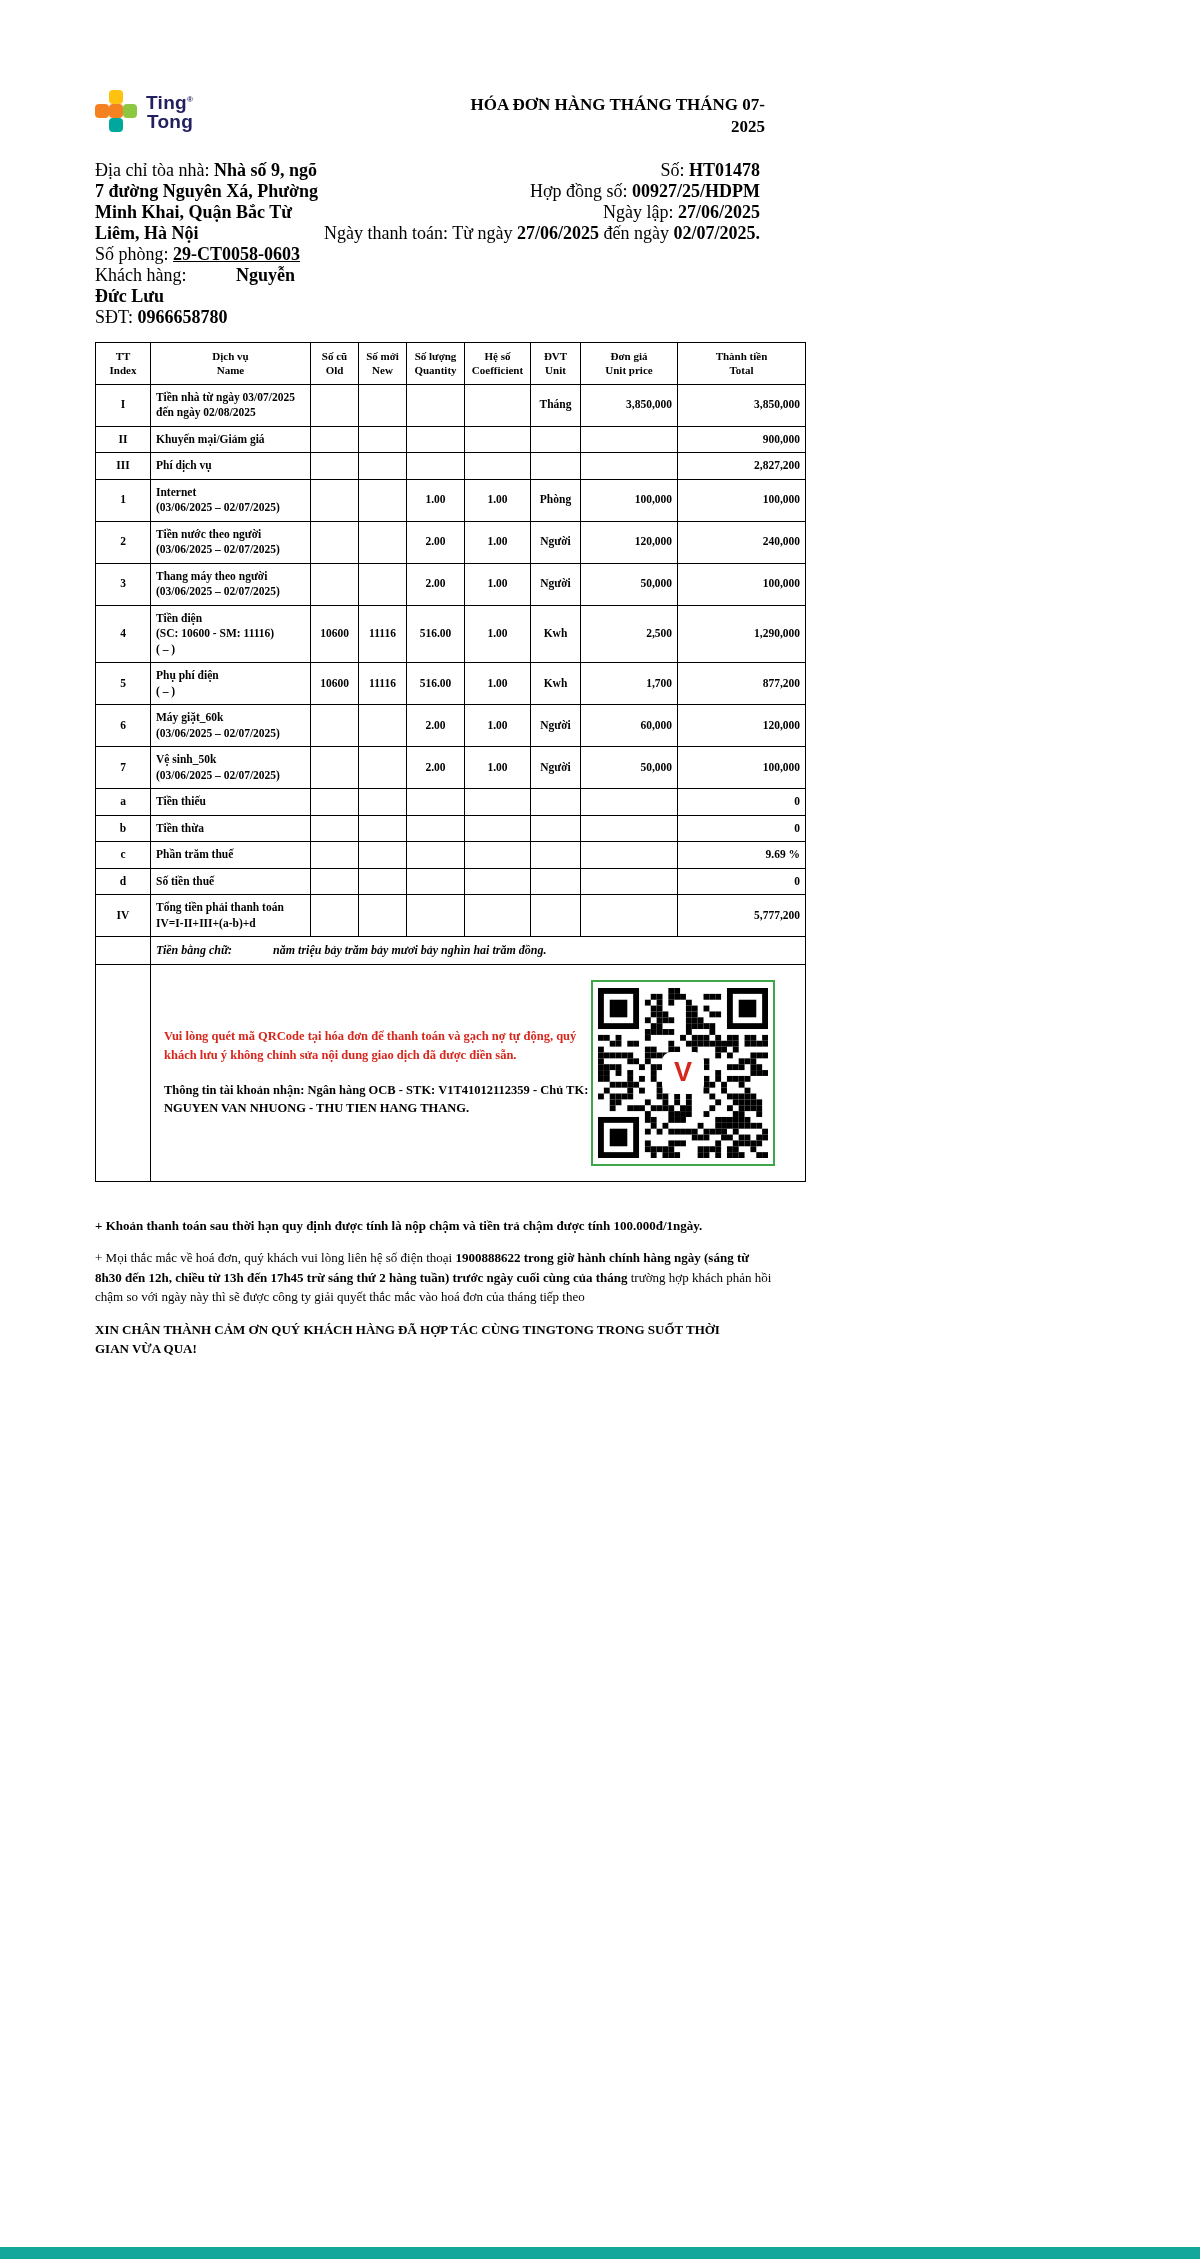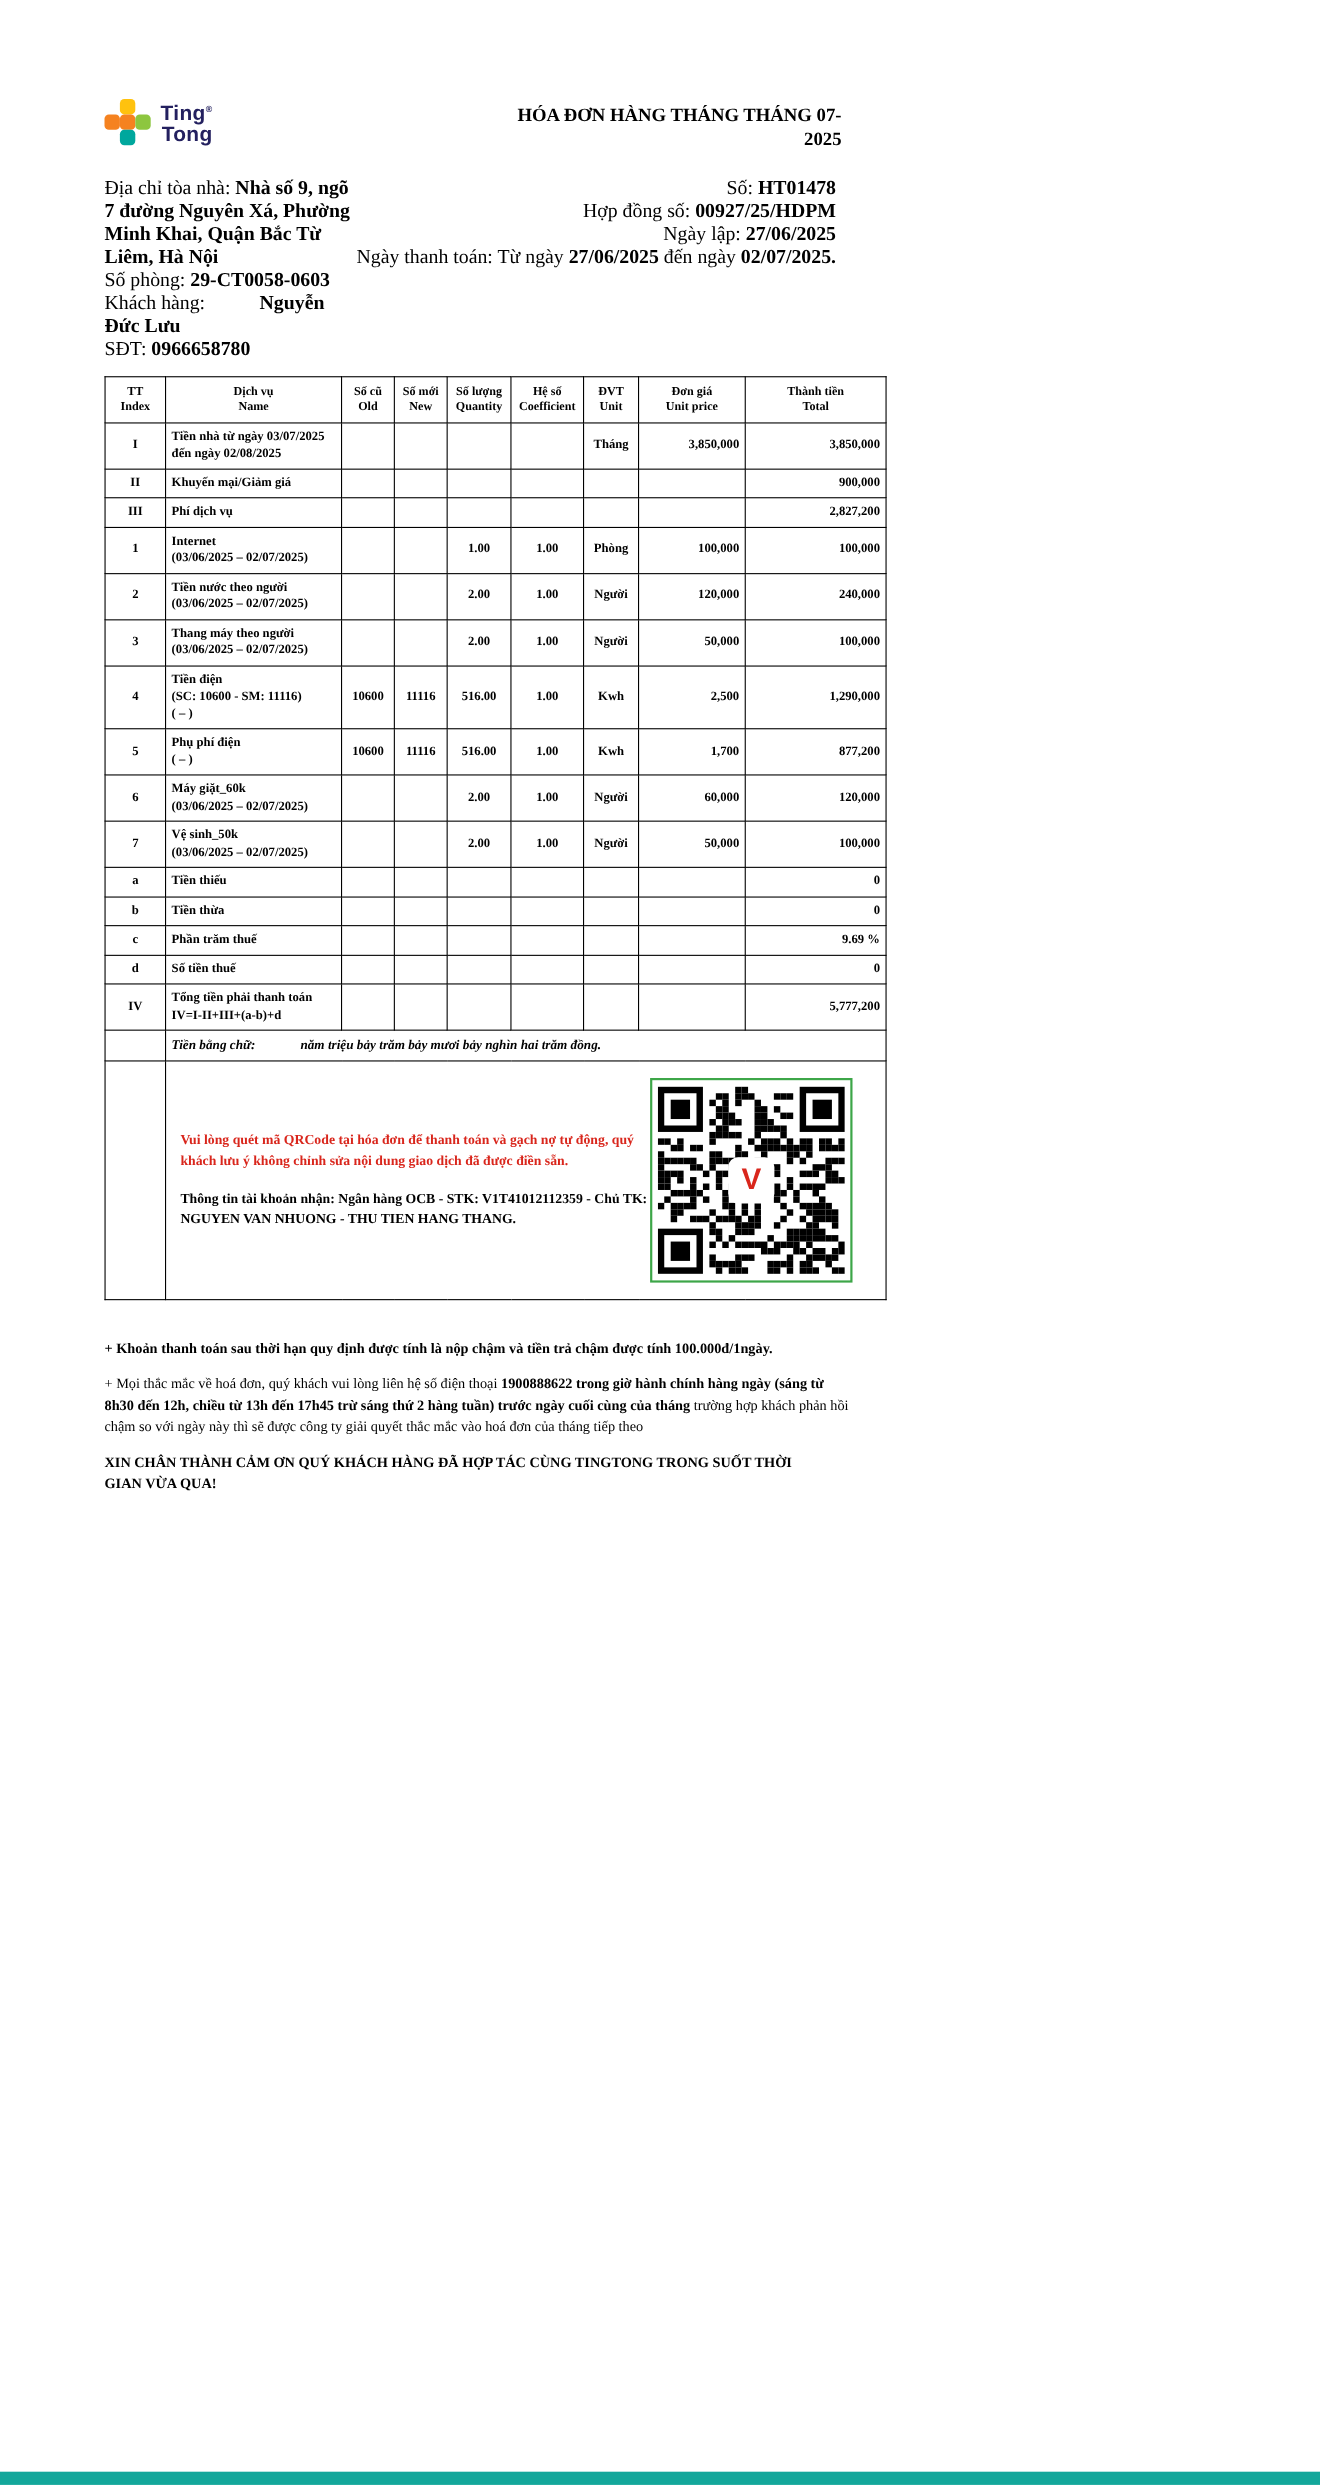--- a/index.html
+++ b/index.html
@@ -87,21 +87,21 @@
           <div><span>Ting</span><sup>®</sup></div>
           <div>Tong</div>
         </div>
       </div>
       <div class="doc-title">HÓA ĐƠN HÀNG THÁNG THÁNG 07-2025</div>
     </div>
 
     <div class="info">
       <div class="info-left">
         <div class="line"><span>Địa chỉ tòa nhà: </span><span style="font-weight: bold;">Nhà số 9, ngõ 7 đường Nguyên Xá, Phường Minh Khai, Quận Bắc Từ Liêm, Hà Nội</span></div>
-        <div class="line"><span>Số phòng: </span><span style="font-weight: bold;">29-CT0058-0603</span></div>
+        <div class="line"><span>Số phòng: </span><span style="font-weight: bold; text-decoration: underline;">29-CT0058-0603</span></div>
         <div class="line"><span>Khách hàng: </span><span style="font-weight: bold; margin-left: 45px;">Nguyễn Đức Lưu</span></div>
         <div class="line"><span>SĐT: </span><span style="font-weight: bold;">0966658780</span></div>
       </div>
       <div class="info-right">
         <div class="line"><span>Số: </span><span style="font-weight: bold;">HT01478</span></div>
         <div class="line"><span>Hợp đồng số: </span><span style="font-weight: bold;">00927/25/HDPM</span></div>
         <div class="line"><span>Ngày lập: </span><span style="font-weight: bold;">27/06/2025</span></div>
         <div class="line"><span>Ngày thanh toán: Từ ngày </span><span style="font-weight: bold;">27/06/2025</span><span> đến ngày </span><span style="font-weight: bold;">02/07/2025.</span></div>
       </div>
     </div>

